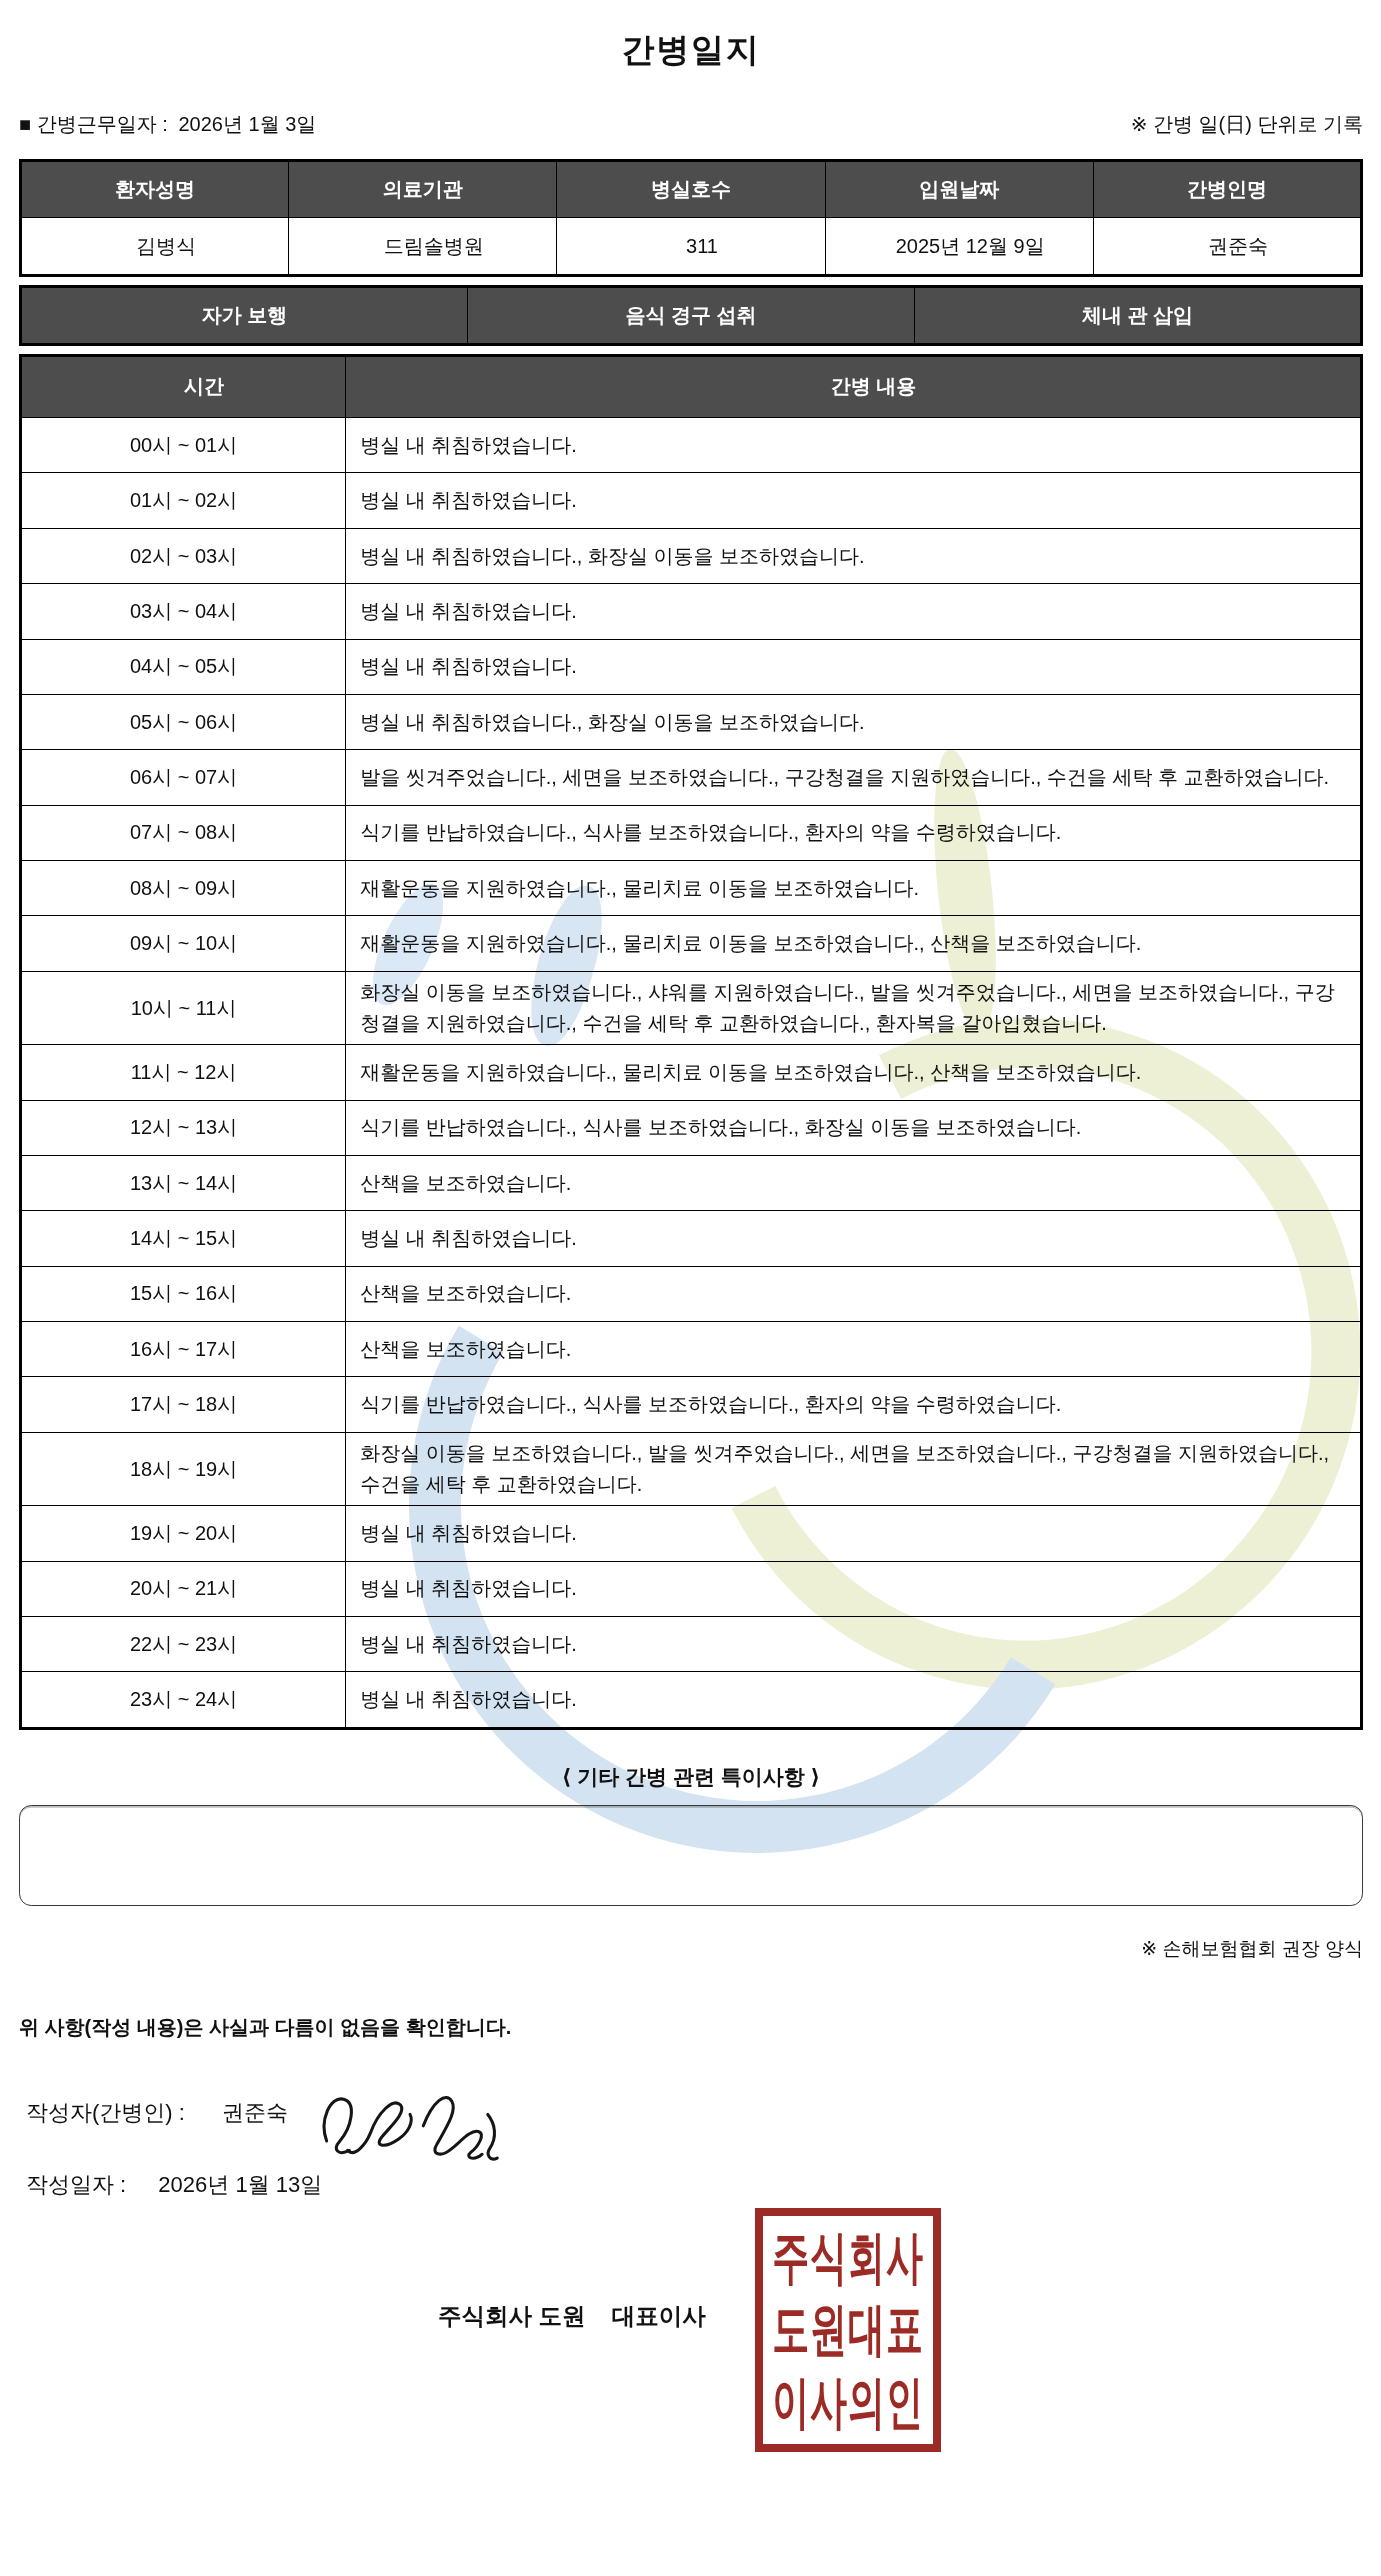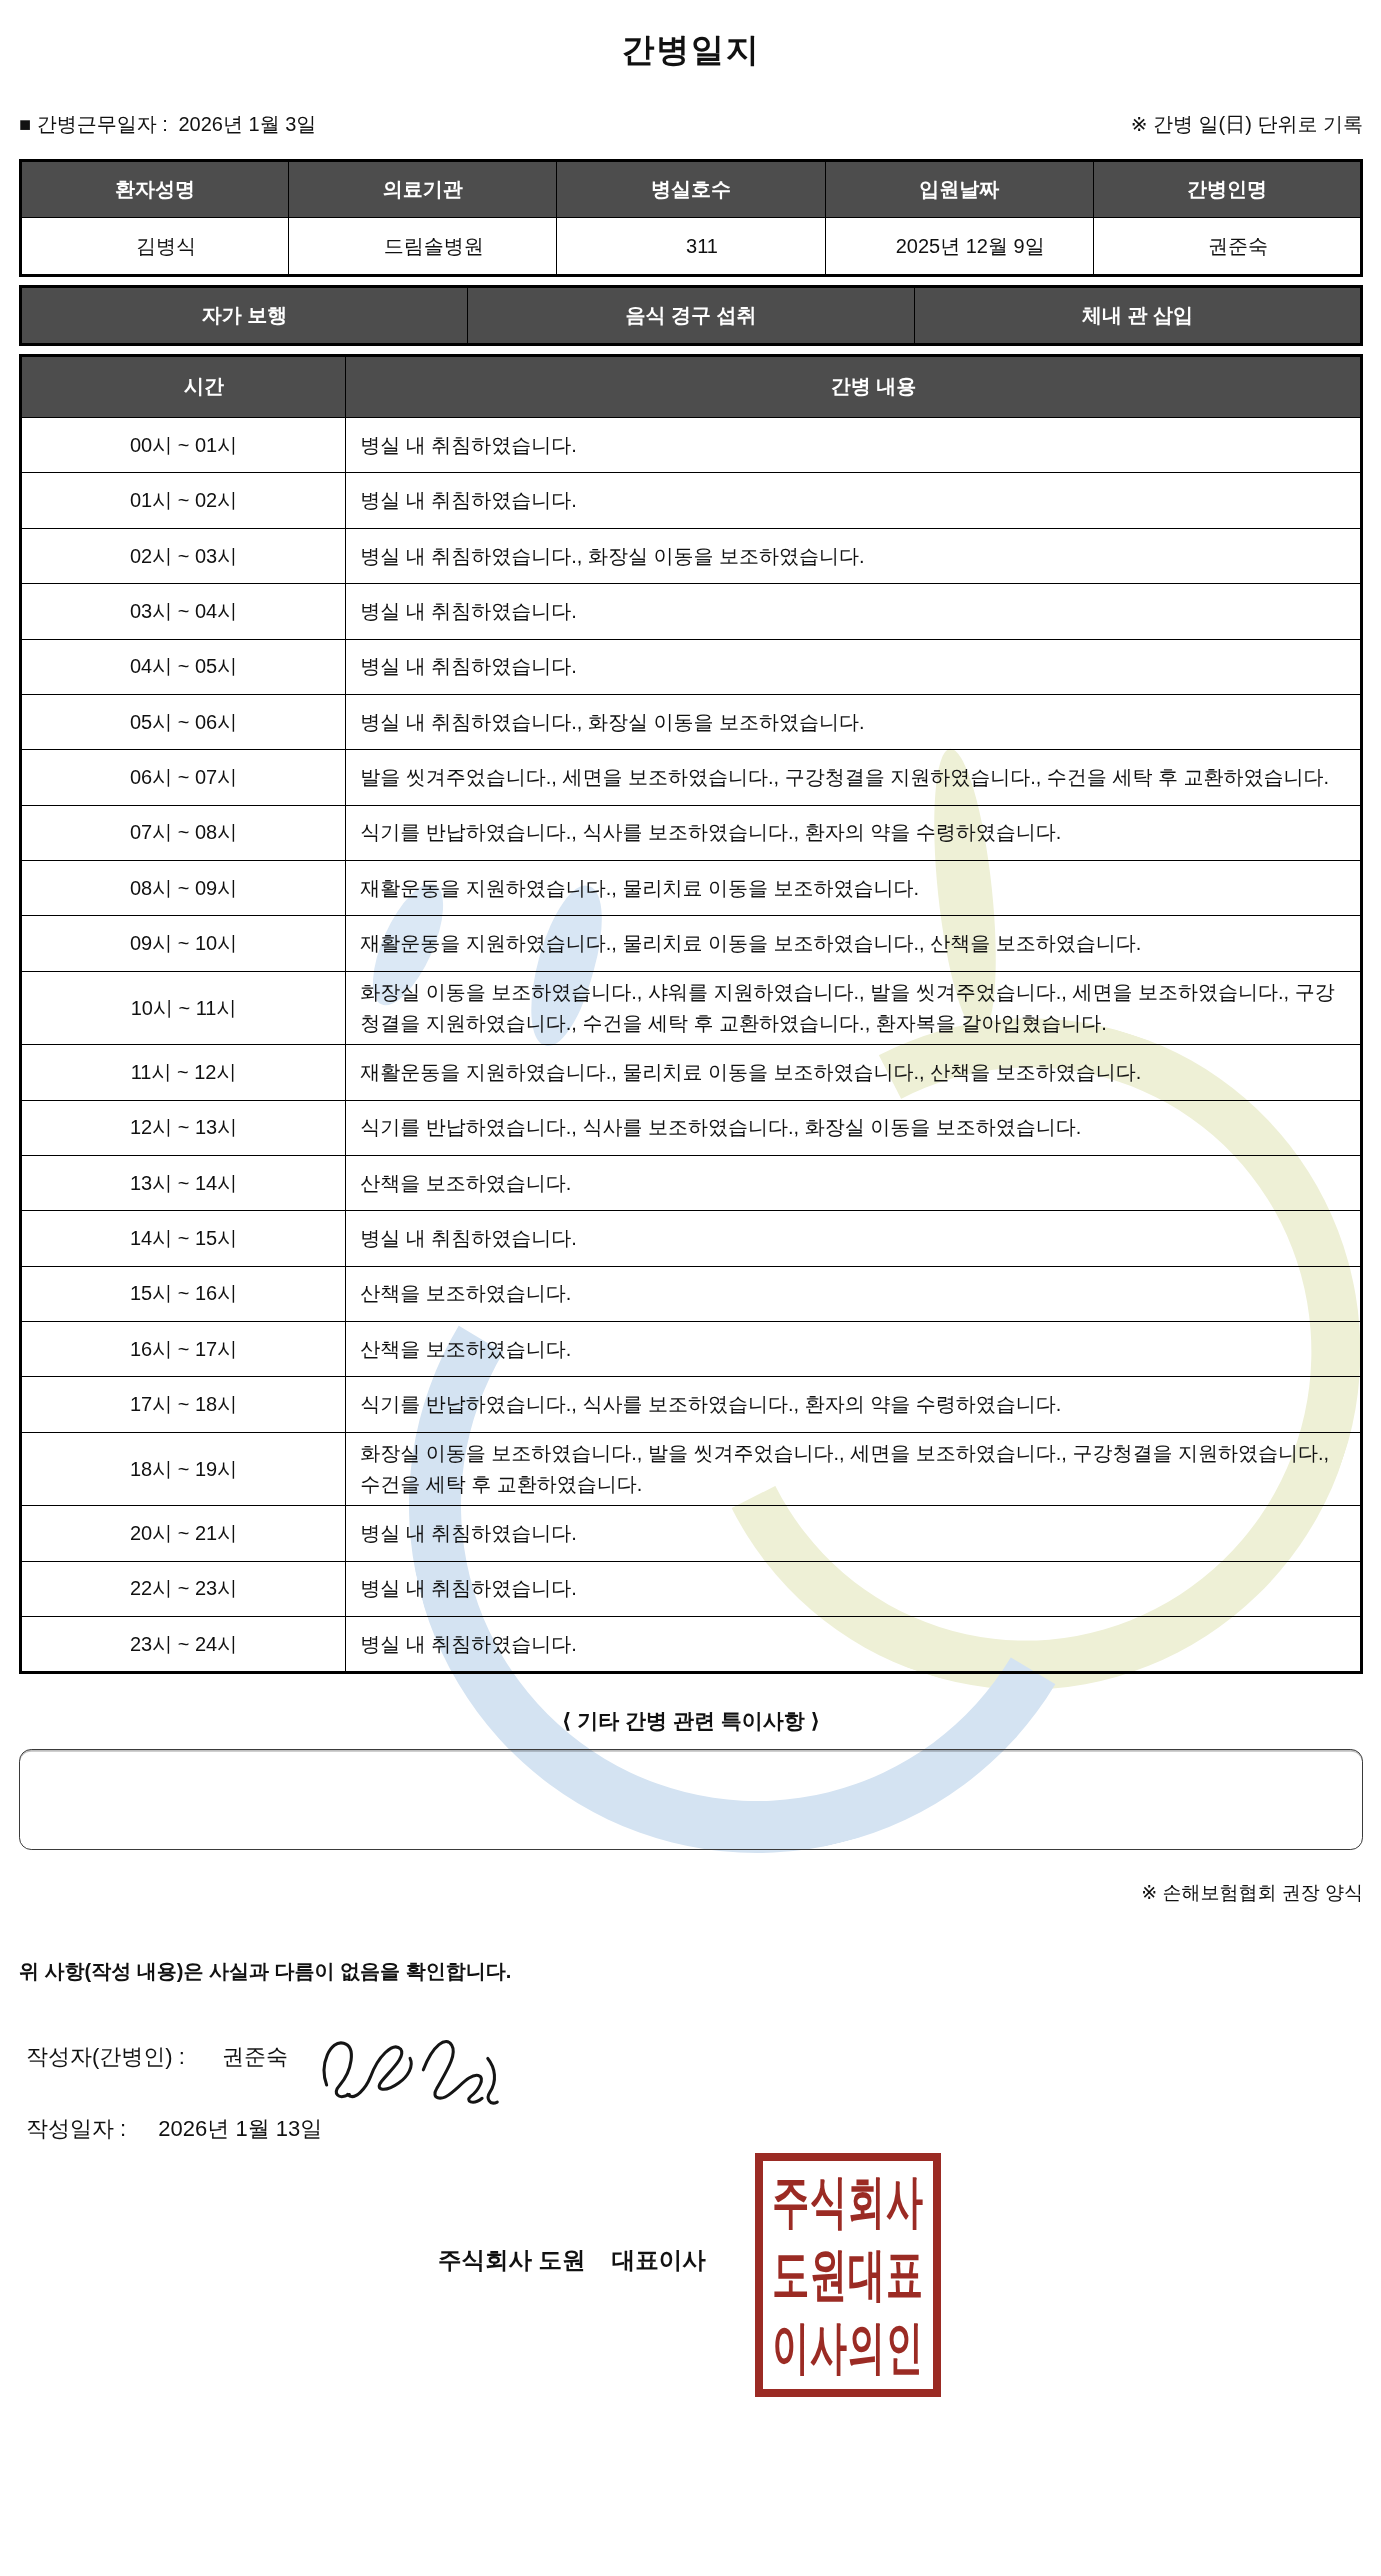--- a/index.html
+++ b/index.html
@@ -259,20 +259,24 @@
     <tr>
       <td class="time-cell">17시 ~ 18시</td>
       <td class="content-cell">식기를 반납하였습니다., 식사를 보조하였습니다., 환자의 약을 수령하였습니다.</td>
     </tr>
 
     <tr>
       <td class="time-cell">18시 ~ 19시</td>
       <td class="content-cell">화장실 이동을 보조하였습니다., 발을 씻겨주었습니다., 세면을 보조하였습니다., 구강청결을 지원하였습니다., 수건을 세탁 후 교환하였습니다.</td>
     </tr>
 
+    <tr>
+      <td class="time-cell">19시 ~ 20시</td>
+      <td class="content-cell">병실 내 취침하였습니다.</td>
+    </tr>
 
     <tr>
       <td class="time-cell">20시 ~ 21시</td>
       <td class="content-cell">병실 내 취침하였습니다.</td>
     </tr>
 
 
     <tr>
       <td class="time-cell">22시 ~ 23시</td>
       <td class="content-cell">병실 내 취침하였습니다.</td>

